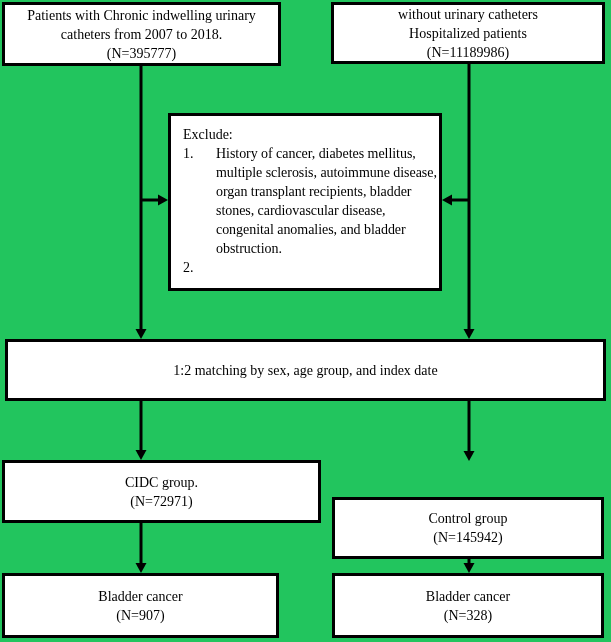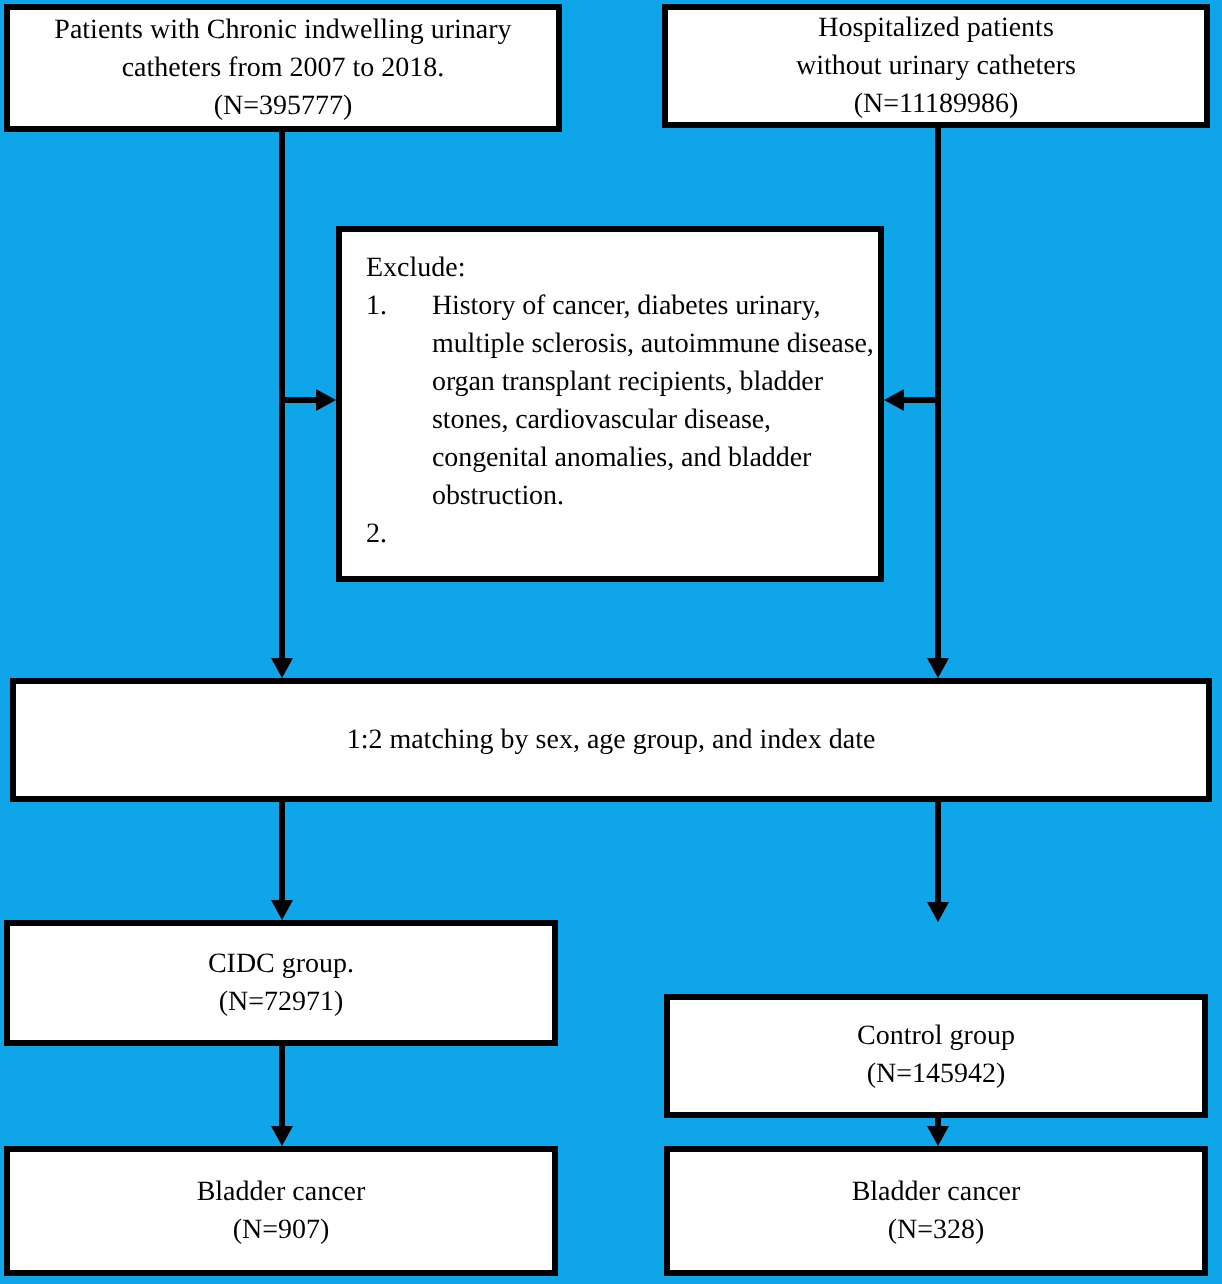--- a/index.html
+++ b/index.html
@@ -4,21 +4,21 @@
 <style>
   html, body {
     margin: 0;
     padding: 0;
     background: #ffffff;
   }
   #figure {
     position: relative;
     width: 611px;
     height: 642px;
-    background: #0ea5e9;
+    background: #22c55e;
     font-family: "Liberation Serif", "DejaVu Serif", serif;
     font-size: 14px;
     color: #000000;
     overflow: hidden;
   }
   #connectors {
     position: absolute;
     left: 0;
     top: 0;
     width: 611px;
@@ -38,21 +38,21 @@
     justify-content: center;
     align-items: center;
     text-align: center;
     line-height: 19px;
   }
   .box-cohort        { left: 2px;   top: 2px;   width: 279px; height: 64px; }
   .box-hospitalized  { left: 331px; top: 2px;   width: 274px; height: 62px; }
   .box-exclude       { left: 168px; top: 113px; width: 274px; height: 178px;
                        padding: 9px 2px 0 12px; line-height: 19px; }
   .box-matching      { left: 5px;   top: 339px; width: 601px; height: 62px; }
-  .box-cidc          { left: 2px;   top: 460px; width: 277px; height: 63px; }
+  .box-cidc          { left: 2px;   top: 460px; width: 319px; height: 63px; }
   .box-control       { left: 332px; top: 461px; width: 272px; height: 62px; margin-top: 36px; }
   .box-bladder-left  { left: 2px;   top: 573px; width: 277px; height: 65px; }
   .box-bladder-right { left: 332px; top: 573px; width: 272px; height: 65px; }
   .exclude-item {
     display: flex;
     align-items: flex-start;
   }
   .exclude-num {
     flex: 0 0 33px;
   }
@@ -94,30 +94,30 @@
     <polygon points="463.5,563 474.5,563 469,573" fill="#000"></polygon>
   </svg>
 
   <div class="box center-box box-cohort">
     <span class="line">Patients with Chronic indwelling urinary</span>
     <span class="line">catheters from 2007 to 2018.</span>
     <span class="line">(N=395777)</span>
   </div>
 
   <div class="box center-box box-hospitalized">
+    <span class="line">without urinary catheters</span>
     <span class="line">Hospitalized patients</span>
-    <span class="line">without urinary catheters</span>
     <span class="line">(N=11189986)</span>
   </div>
 
   <div class="box box-exclude">
     <div class="line">Exclude:</div>
     <div class="exclude-item">
       <span class="exclude-num">1.</span>
-      <span class="exclude-text">History of cancer, diabetes urinary, multiple sclerosis, autoimmune disease, organ transplant recipients, bladder stones, cardiovascular disease, congenital anomalies, and bladder obstruction.</span>
+      <span class="exclude-text">History of cancer, diabetes mellitus, multiple sclerosis, autoimmune disease, organ transplant recipients, bladder stones, cardiovascular disease, congenital anomalies, and bladder obstruction.</span>
     </div>
     <div class="exclude-item">
       <span class="exclude-num">2.</span>
     </div>
   </div>
 
   <div class="box center-box box-matching">
     <span class="line">1:2 matching by sex, age group, and index date</span>
   </div>
 

